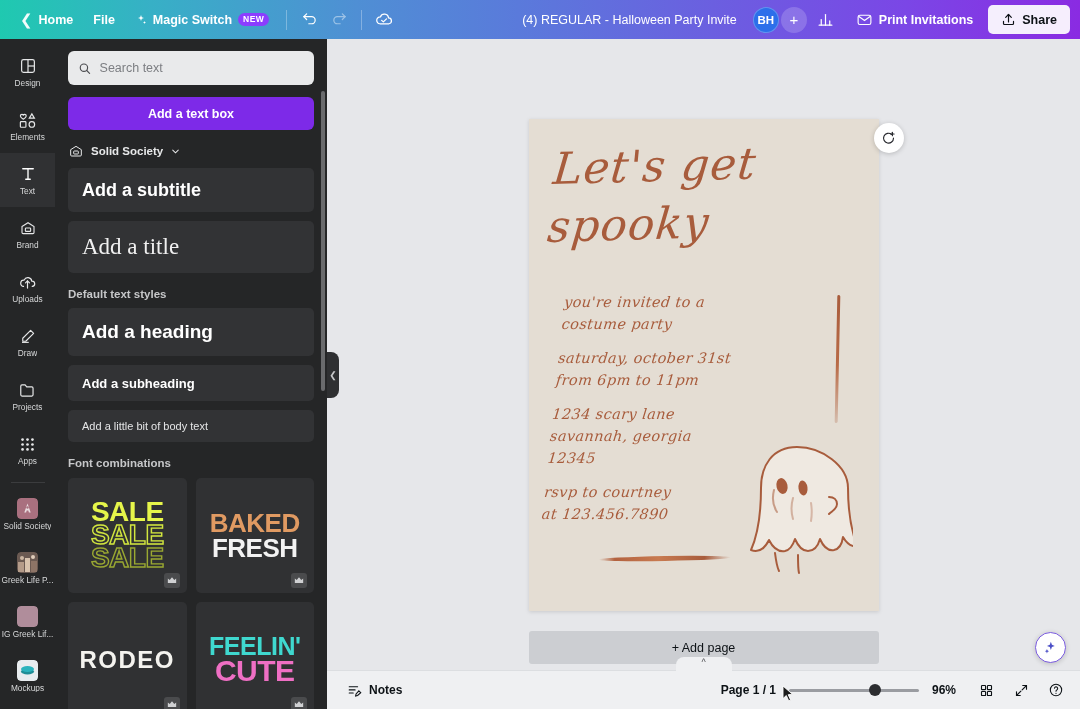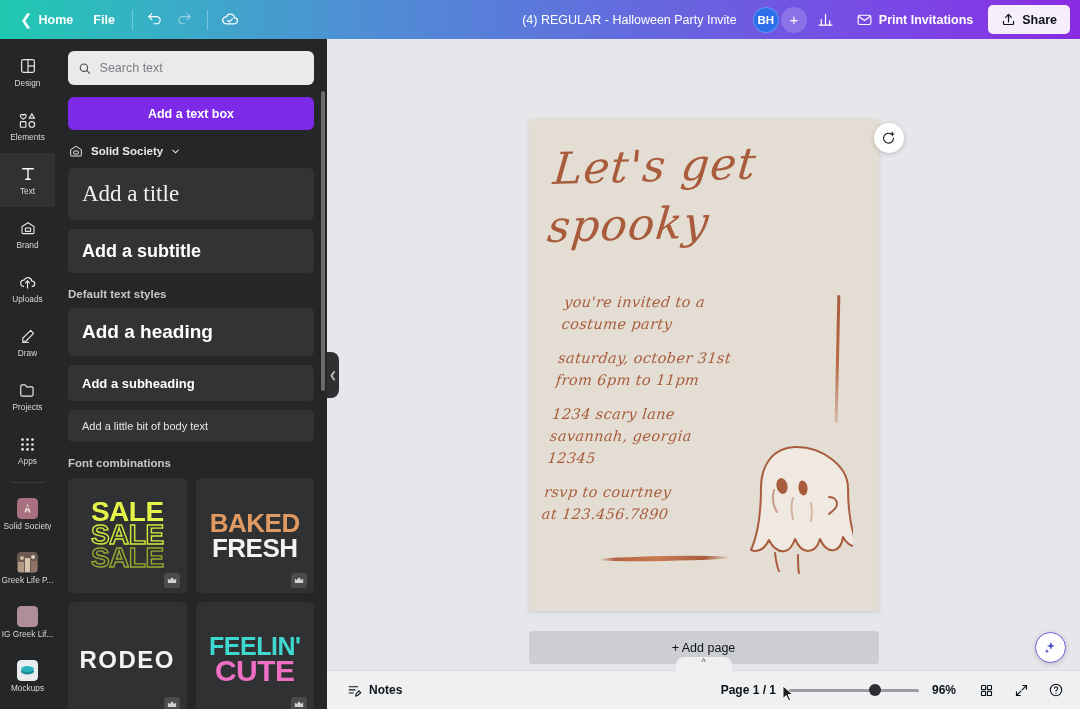--- a/index.html
+++ b/index.html
@@ -265,20 +265,28 @@
 
   <div class="topbar">
     <div class="tb-left">
       <div class="tb-btn">
         <span class="chev-back">❮</span>
         <span>Home</span>
       </div>
       <div class="tb-btn">
         <span>File</span>
       </div>
+      <div class="tb-btn">
+        <svg width="12" height="12" viewBox="0 0 24 24">
+          <path d="M12 2l1.6 4.4L18 8l-4.4 1.6L12 14l-1.6-4.4L6 8l4.4-1.6z" fill="#fff"></path>
+          <path d="M19 14l.8 2.2L22 17l-2.2.8L19 20l-.8-2.2L16 17l2.2-.8z" fill="#fff"></path>
+        </svg>
+        <span>Magic Switch</span>
+        <span class="badge-new">NEW</span>
+      </div>
       <div class="divider-v"></div>
       <div class="icon-btn">
         <svg width="17" height="17" viewBox="0 0 24 24" fill="none" stroke="#fff" stroke-width="1.7" stroke-linecap="round" stroke-linejoin="round">
           <path d="M4 8h11a5 5 0 010 10h-4"></path>
             <polyline points="8 4 4 8 8 12"></polyline>
         </svg>
       </div>
       <div class="icon-btn dim">
         <svg width="17" height="17" viewBox="0 0 24 24" fill="none" stroke="#fff" stroke-width="1.7" stroke-linecap="round" stroke-linejoin="round">
           <path d="M20 8H9a5 5 0 000 10h4"></path>
@@ -471,25 +479,25 @@
         <svg width="16" height="16" viewBox="0 0 24 24" fill="none" stroke="#e7e8e9" stroke-width="1.5">
           <path d="M4 10l8-5 8 5v8a1.5 1.5 0 01-1.5 1.5h-13A1.5 1.5 0 014 18z"></path>
             <rect x="8.5" y="12" width="7" height="4.5" rx="1"></rect>
         </svg>
         <span>Solid Society</span>
         <svg width="11" height="11" viewBox="0 0 24 24" fill="none" stroke="#e7e8e9" stroke-width="2.2" stroke-linecap="round">
             <polyline points="6 9 12 15 18 9"></polyline>
           </svg>
       </div>
 
+      <div class="style-card sc-subtitle">
+        <span>Add a subtitle</span>
+      </div>
       <div class="style-card sc-title">
         <span>Add a title</span>
-      </div>
-      <div class="style-card sc-subtitle">
-        <span>Add a subtitle</span>
       </div>
 
       <div class="sec-label">Default text styles</div>
 
       <div class="style-card sc-heading">
         <span>Add a heading</span>
       </div>
       <div class="style-card sc-subheading">
         <span>Add a subheading</span>
       </div>

